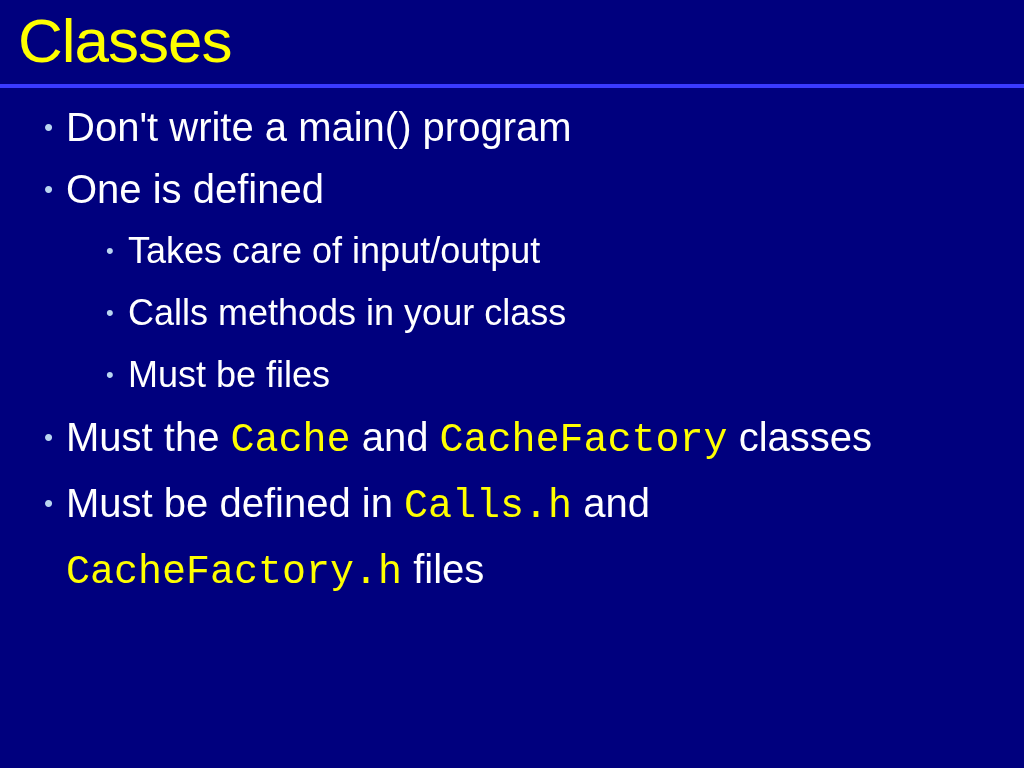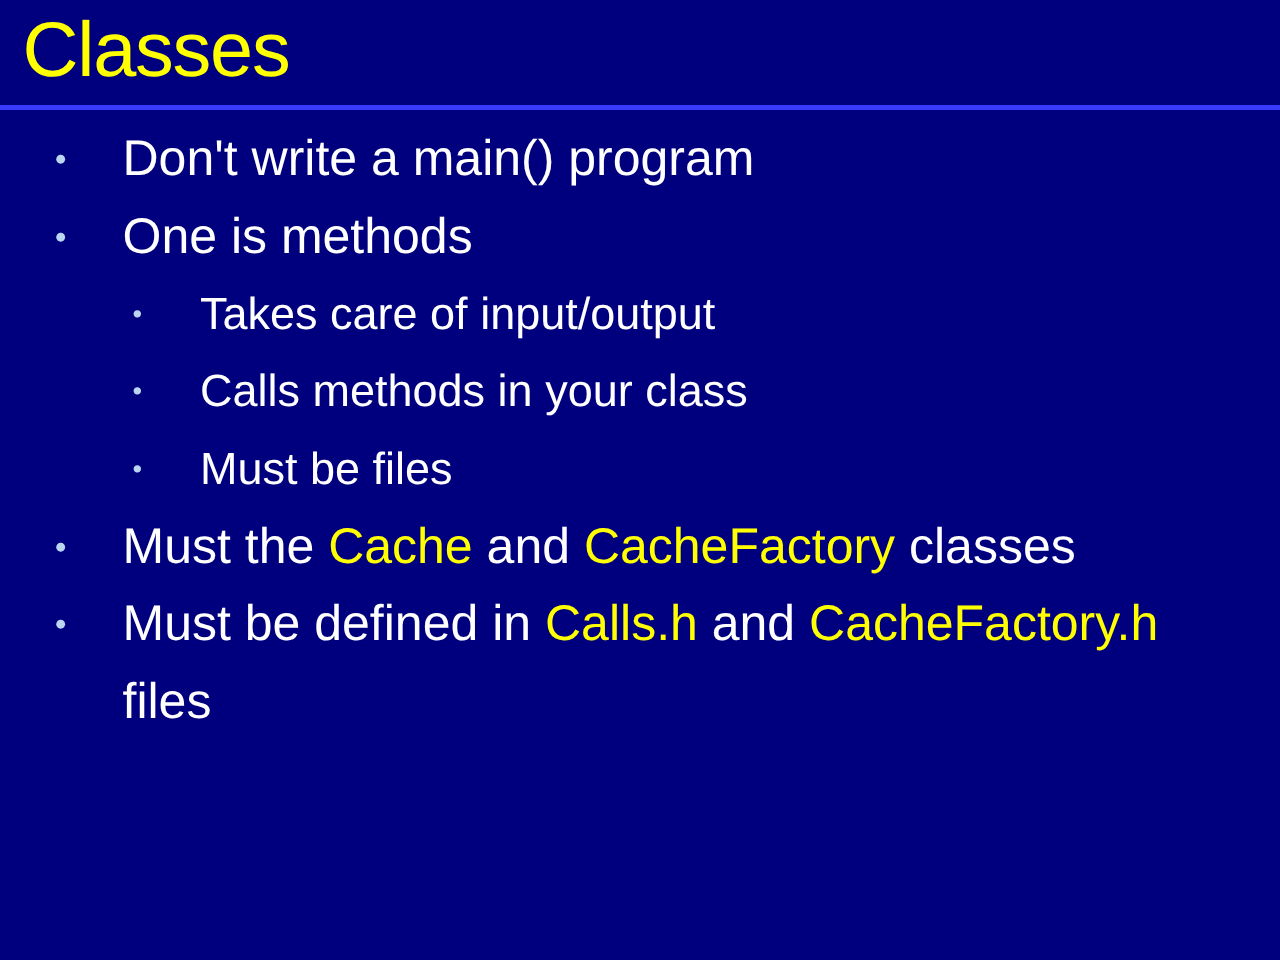--- a/index.html
+++ b/index.html
@@ -74,24 +74,24 @@
     font-size: 22px;
     line-height: 62px;
     width: 34px;
     flex: 0 0 34px;
     text-align: left;
     padding-left: 12px;
     box-sizing: border-box;
   }
   .btext {
     flex: 1 1 auto;
-    margin-left: 32px;
   }
   .hl {
     color: #ffff00;
+    font-family: Liberation Mono, monospace;
   }
 </style>
 </head>
 <body>
 
 <div class="slide">
 
   <div class="slide-title">Classes</div>
   <div class="title-rule"></div>
 
@@ -100,21 +100,21 @@
     <div class="bullet lvl1">
       <span class="dot1">•</span>
       <span class="btext">
         <span>Don't write a main() program</span>
       </span>
     </div>
 
     <div class="bullet lvl1">
       <span class="dot1">•</span>
       <span class="btext">
-        <span>One is methods</span>
+        <span>One is defined</span>
       </span>
     </div>
 
     <div class="bullet lvl2">
       <span class="dot2">•</span>
       <span class="btext">
         <span>Takes care of input/output</span>
       </span>
     </div>
 

